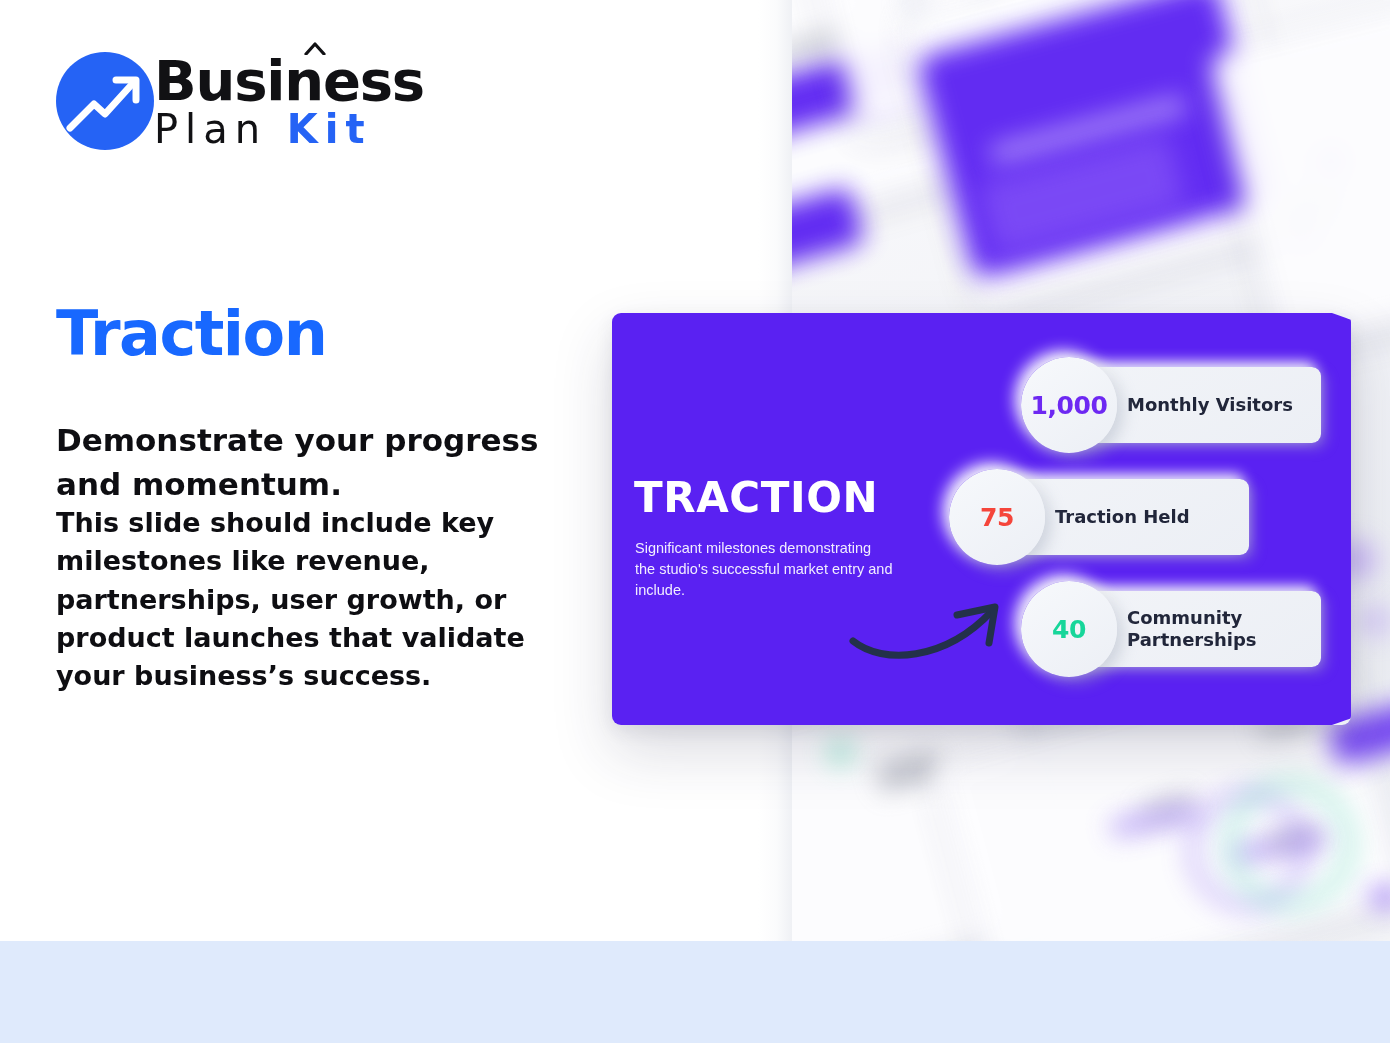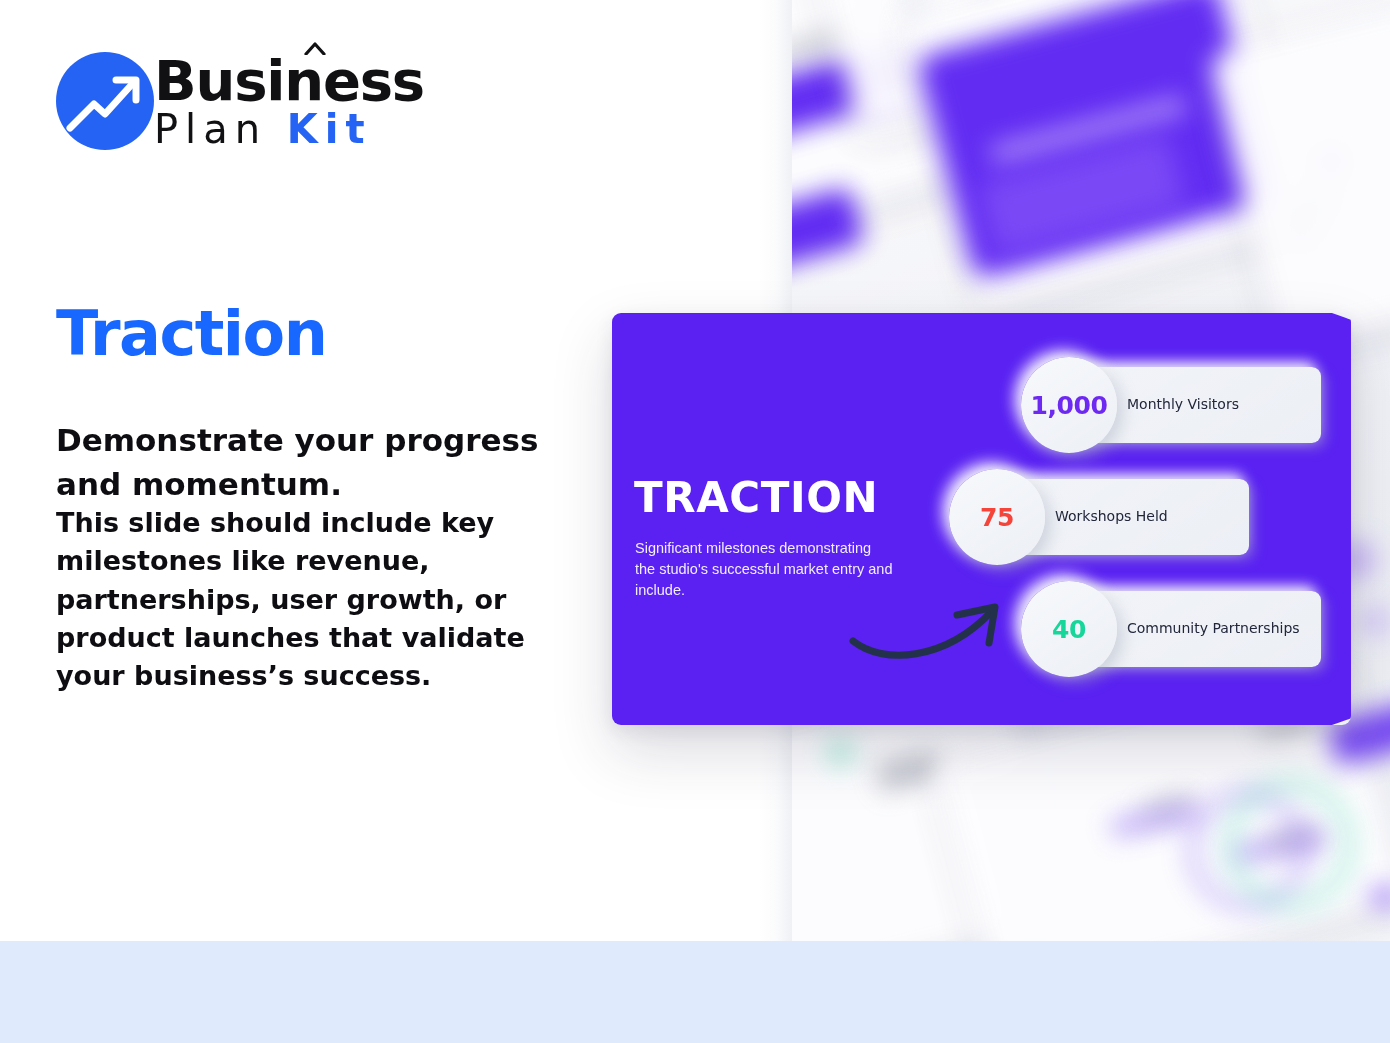--- a/index.html
+++ b/index.html
@@ -115,21 +115,21 @@
   .metric-row.r3 { margin-left:0px; }
   .metric-pill {
     position:absolute; left:44px; top:18px; width:264px; height:76px;
     background:linear-gradient(145deg,#f2f4f8 0%,#eceff5 100%);
     border-radius:9px;
     box-shadow:5px 5px 13px rgba(166,174,192,.42), -5px -5px 13px rgba(255,255,255,.95);
     display:flex; align-items:center;
   }
   .metric-label {
     margin-left:70px; width:175px;
-    font-size:14px; font-weight:400; line-height:1.25; color:#21263a;
+    font-size:18px; font-weight:700; line-height:1.25; color:#21263a;
     font-family:"DejaVu Sans", sans-serif;
   }
   .metric-circle {
     position:absolute; left:0px; top:8px; width:96px; height:96px;
     border-radius:50%;
     background:linear-gradient(145deg,#f7f9fc 0%,#eceff5 100%);
     box-shadow:6px 6px 15px rgba(163,172,190,.45), -6px -6px 15px rgba(255,255,255,.97);
     display:flex; align-items:center; justify-content:center;
     font-size:25px; font-weight:700;
     font-family:"DejaVu Sans", sans-serif; letter-spacing:-.4px;margin-left:8px;
@@ -230,21 +230,21 @@
 
       <div class="metric-row r1">
         <div class="metric-pill">
           <div class="metric-label">Monthly Visitors</div>
         </div>
         <div class="metric-circle v-purple">1,000</div>
       </div>
 
       <div class="metric-row r2">
         <div class="metric-pill">
-          <div class="metric-label">Workshops Held</div>
+          <div class="metric-label">Traction Held</div>
         </div>
         <div class="metric-circle v-red">75</div>
       </div>
 
       <div class="metric-row r3">
         <div class="metric-pill">
           <div class="metric-label">Community Partnerships</div>
         </div>
         <div class="metric-circle v-green">40</div>
       </div>

